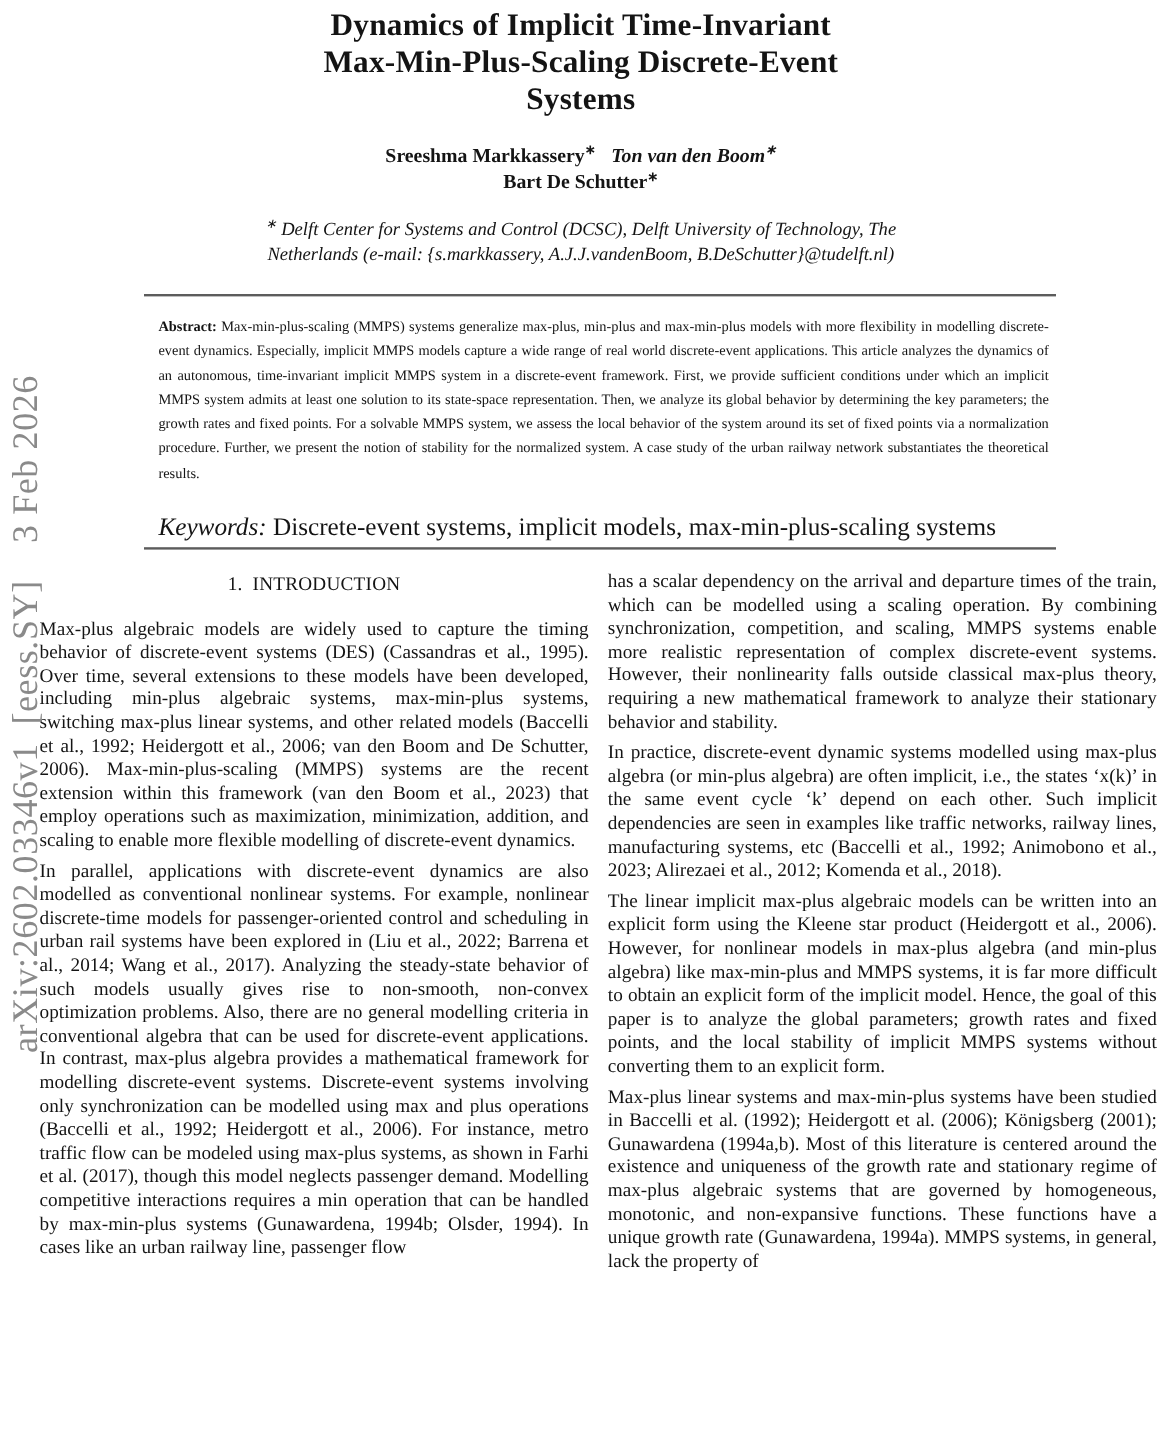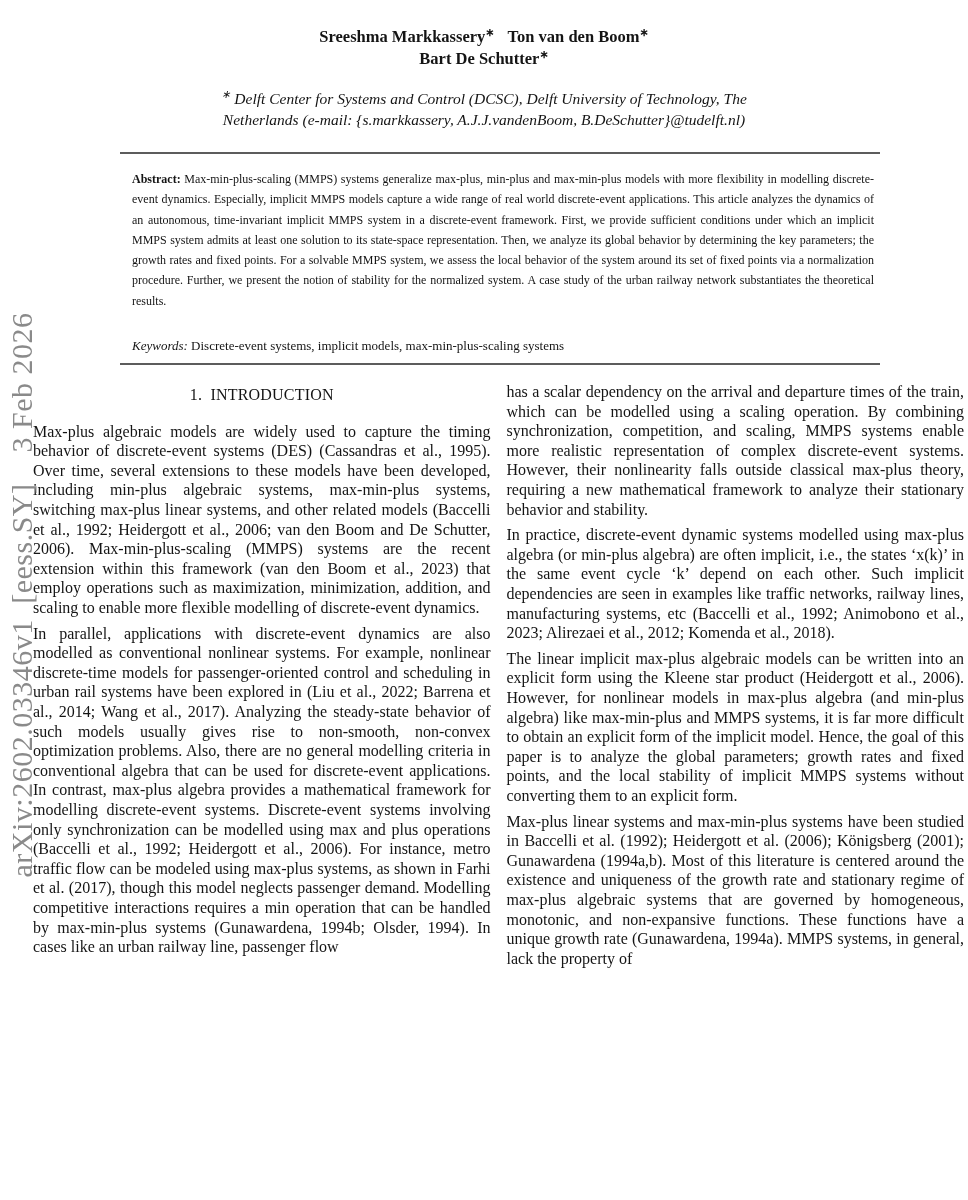--- a/index.html
+++ b/index.html
@@ -36,21 +36,21 @@
     line-height: 31px;
     letter-spacing: 0.2px;
   }
   .authors {
     margin-top: 21px;
     font-weight: bold;
     font-size: 16.5px;
     line-height: 22px;
   }
   .author { white-space: nowrap; margin-top: 24px; }
-  .author + .author { margin-left: 13px; }
+  .author + .author { margin-left: 13px; font-style: italic; }
   sup { font-size: 11px; line-height: 0; }
   .affiliation {
     margin: 19px auto 16px auto;
     max-width: 600px;
     font-style: italic;
     font-size: 15.5px;
     line-height: 20.5px;
     text-align: center;
   }
 
@@ -66,21 +66,21 @@
   .abstract-block {
     width: 742px;
     margin: 15px 0 0 132px;
     text-align: justify;
     font-size: 12px;
     line-height: 20.3px;
   }
   .keywords-block {
     width: 742px;
     margin: 25px 0 0 132px;
-    font-size: 13px;
+    font-size: 21px;
     line-height: 20px;
   }
   .keywords-block .kw-label { font-style: italic; }
 
   .columns {
     display: flex;
     gap: 16px;
     margin: 17px 4px 16px 33px;
   }
   .col {
@@ -97,20 +97,25 @@
     letter-spacing: 0.2px;
   }
   .col p { margin: 0 0 6px 0; }
 </style>
 </head>
 <body>
 
 <div class="watermark">arXiv:2602.03346v1 [eess.SY]  3 Feb 2026</div>
 
 <div class="header">
+  <div class="title">
+    <div>Dynamics of Implicit Time-Invariant</div>
+    <div>Max-Min-Plus-Scaling Discrete-Event</div>
+    <div>Systems</div>
+  </div>
   <div class="authors">
     <div>
       <span class="author"><span>Sreeshma Markkassery</span><sup>∗</sup></span><span class="author"><span>Ton van den Boom</span><sup>∗</sup></span>
     </div>
     <div>
       <span class="author"><span>Bart De Schutter</span><sup>∗</sup></span>
     </div>
   </div>
   <div class="affiliation"><sup>∗</sup><span> Delft Center for Systems and Control (DCSC), Delft University of Technology, The Netherlands (e-mail: {s.markkassery, A.J.J.vandenBoom, B.DeSchutter}@tudelft.nl)</span></div>
 </div>

